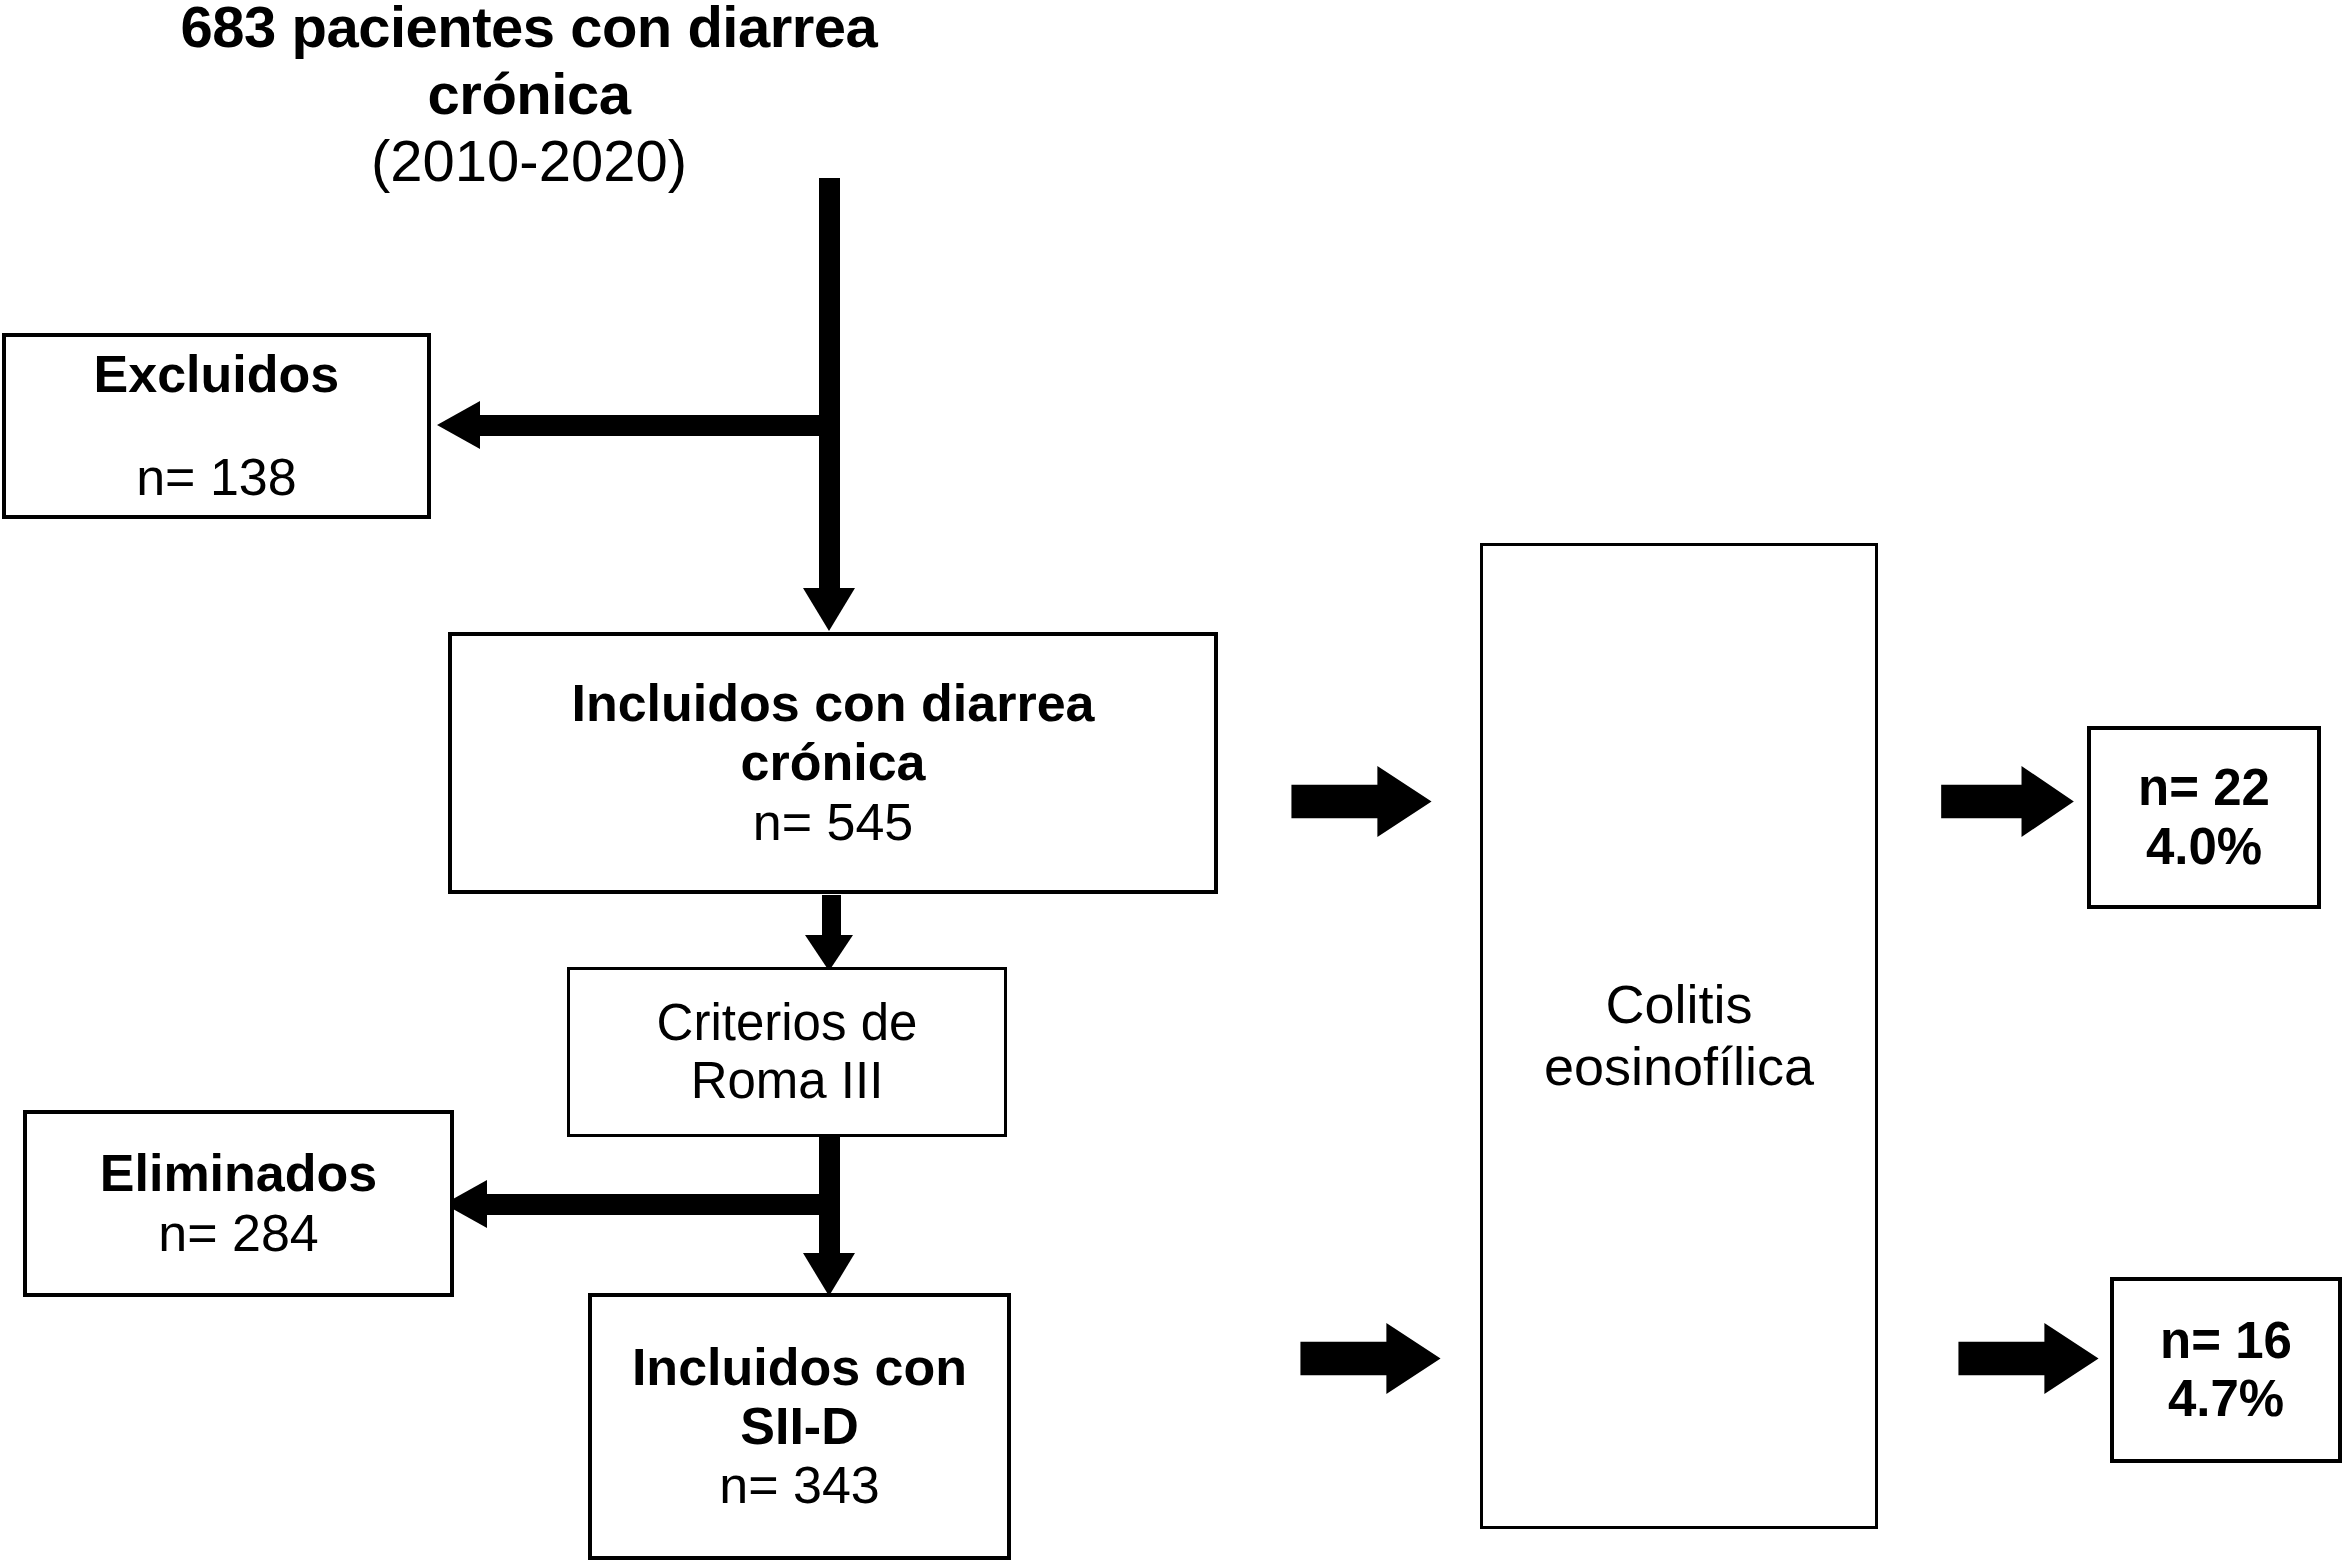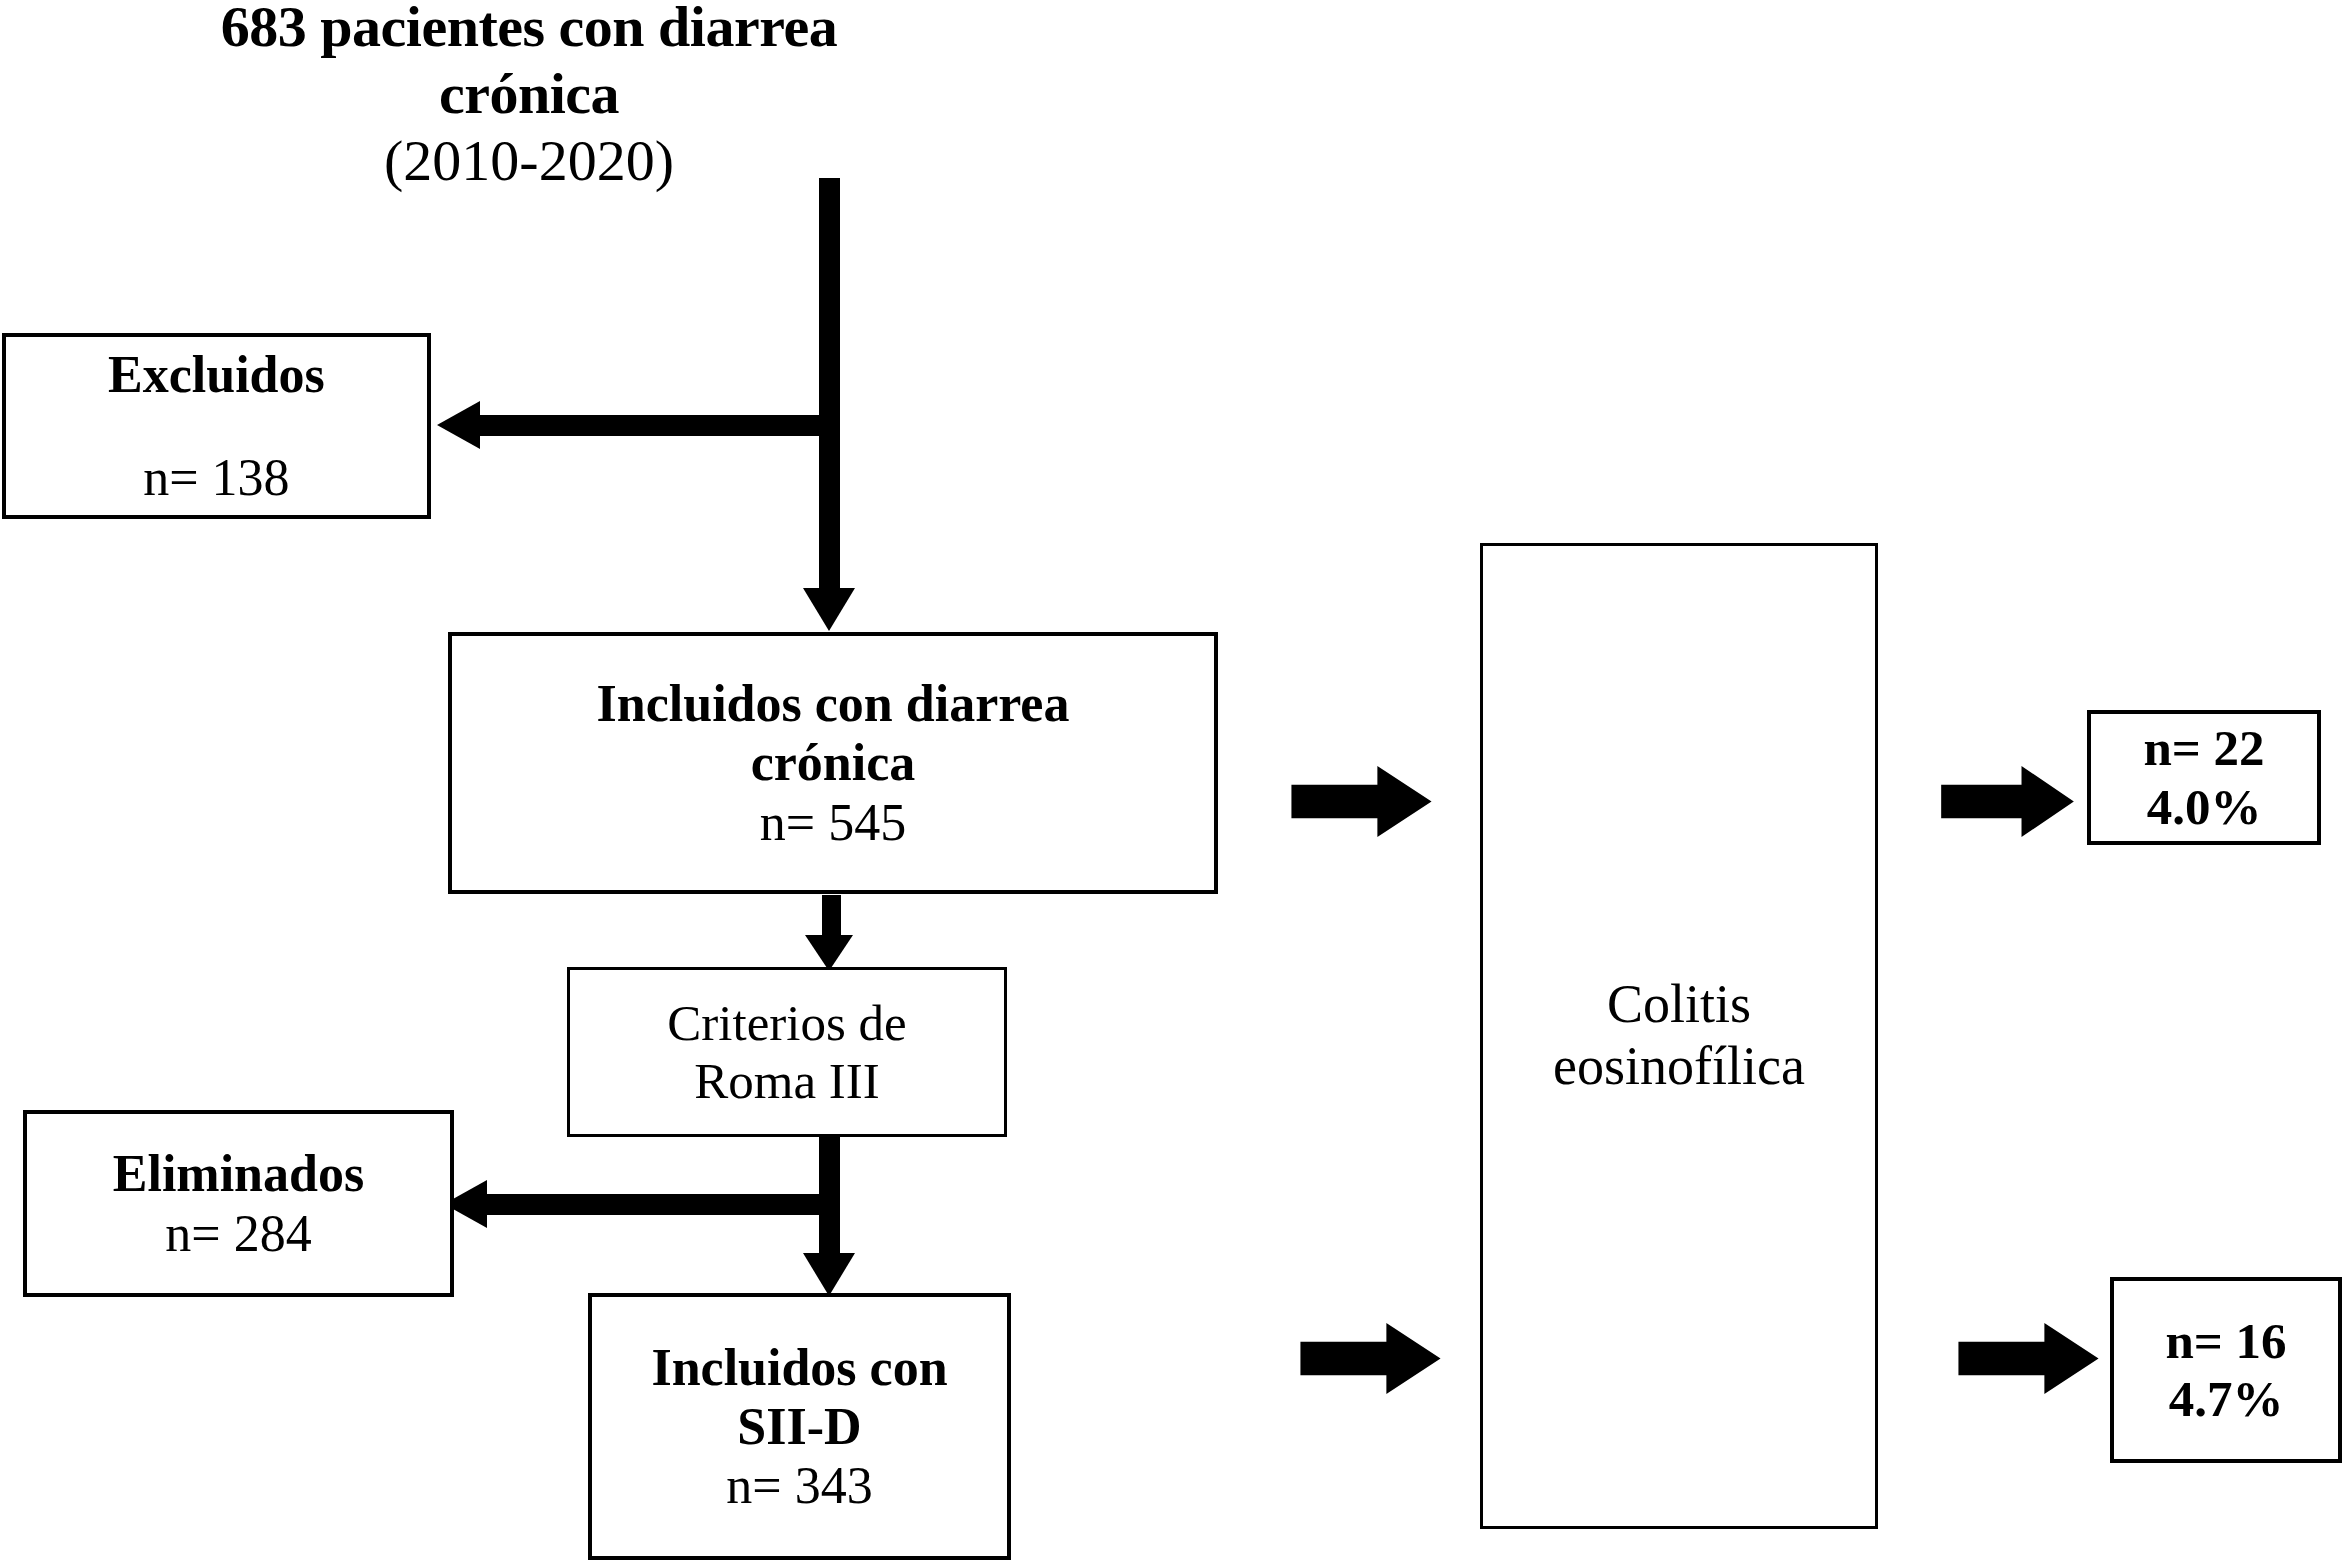--- a/index.html
+++ b/index.html
@@ -6,21 +6,21 @@
   html, body {
     margin: 0;
     padding: 0;
     background: #ffffff;
   }
   #canvas {
     position: relative;
     width: 2350px;
     height: 1565px;
     background: #ffffff;
-    font-family: Liberation Serif, serif;
+    font-family: Liberation Sans, sans-serif;
     color: #000000;
     overflow: hidden;
   }
 
   
   .box {
     position: absolute;
     box-sizing: border-box;
     border: 4.7px solid #000000;
     background: #ffffff;
@@ -47,21 +47,21 @@
   #title-block .t1 { font-size: 58px; font-weight: bold; letter-spacing: -0.5px; }
   #title-block .t2 { font-size: 58px; font-weight: normal; }
 
   
   #box-excluidos     { left: 1.9px;    top: 333px;  width: 429px; height: 186px; font-size: 52px; gap: 44px; }
   #box-incluidos-dc  { left: 448px;  top: 632px;  width: 770px; height: 262px; font-size: 52px; }
   #box-roma          { left: 567px;  top: 967px; width: 440px; height: 170px; font-size: 51px; border-width: 3.7px; }
   #box-eliminados    { left: 23px;   top: 1110px; width: 431px; height: 187px; font-size: 52px; }
   #box-sii           { left: 588px;  top: 1293px; width: 423px; height: 267px; font-size: 52px; }
   #box-colitis       { left: 1480px; top: 543px;  width: 398px; height: 986px; font-size: 54px; border-width: 3.7px; }
-  #box-n22           { left: 2087px; top: 710px;  width: 234px; height: 135px; font-size: 51px; }
+  #box-n22           { left: 2087px; top: 726px;  width: 234px; height: 183px; font-size: 51px; }
   #box-n16           { left: 2110px; top: 1277px; width: 232px; height: 186px; font-size: 51px; }
 
   
   .vline {
     position: absolute;
     background: #000000;
   }
   .hline {
     position: absolute;
     background: #000000;

